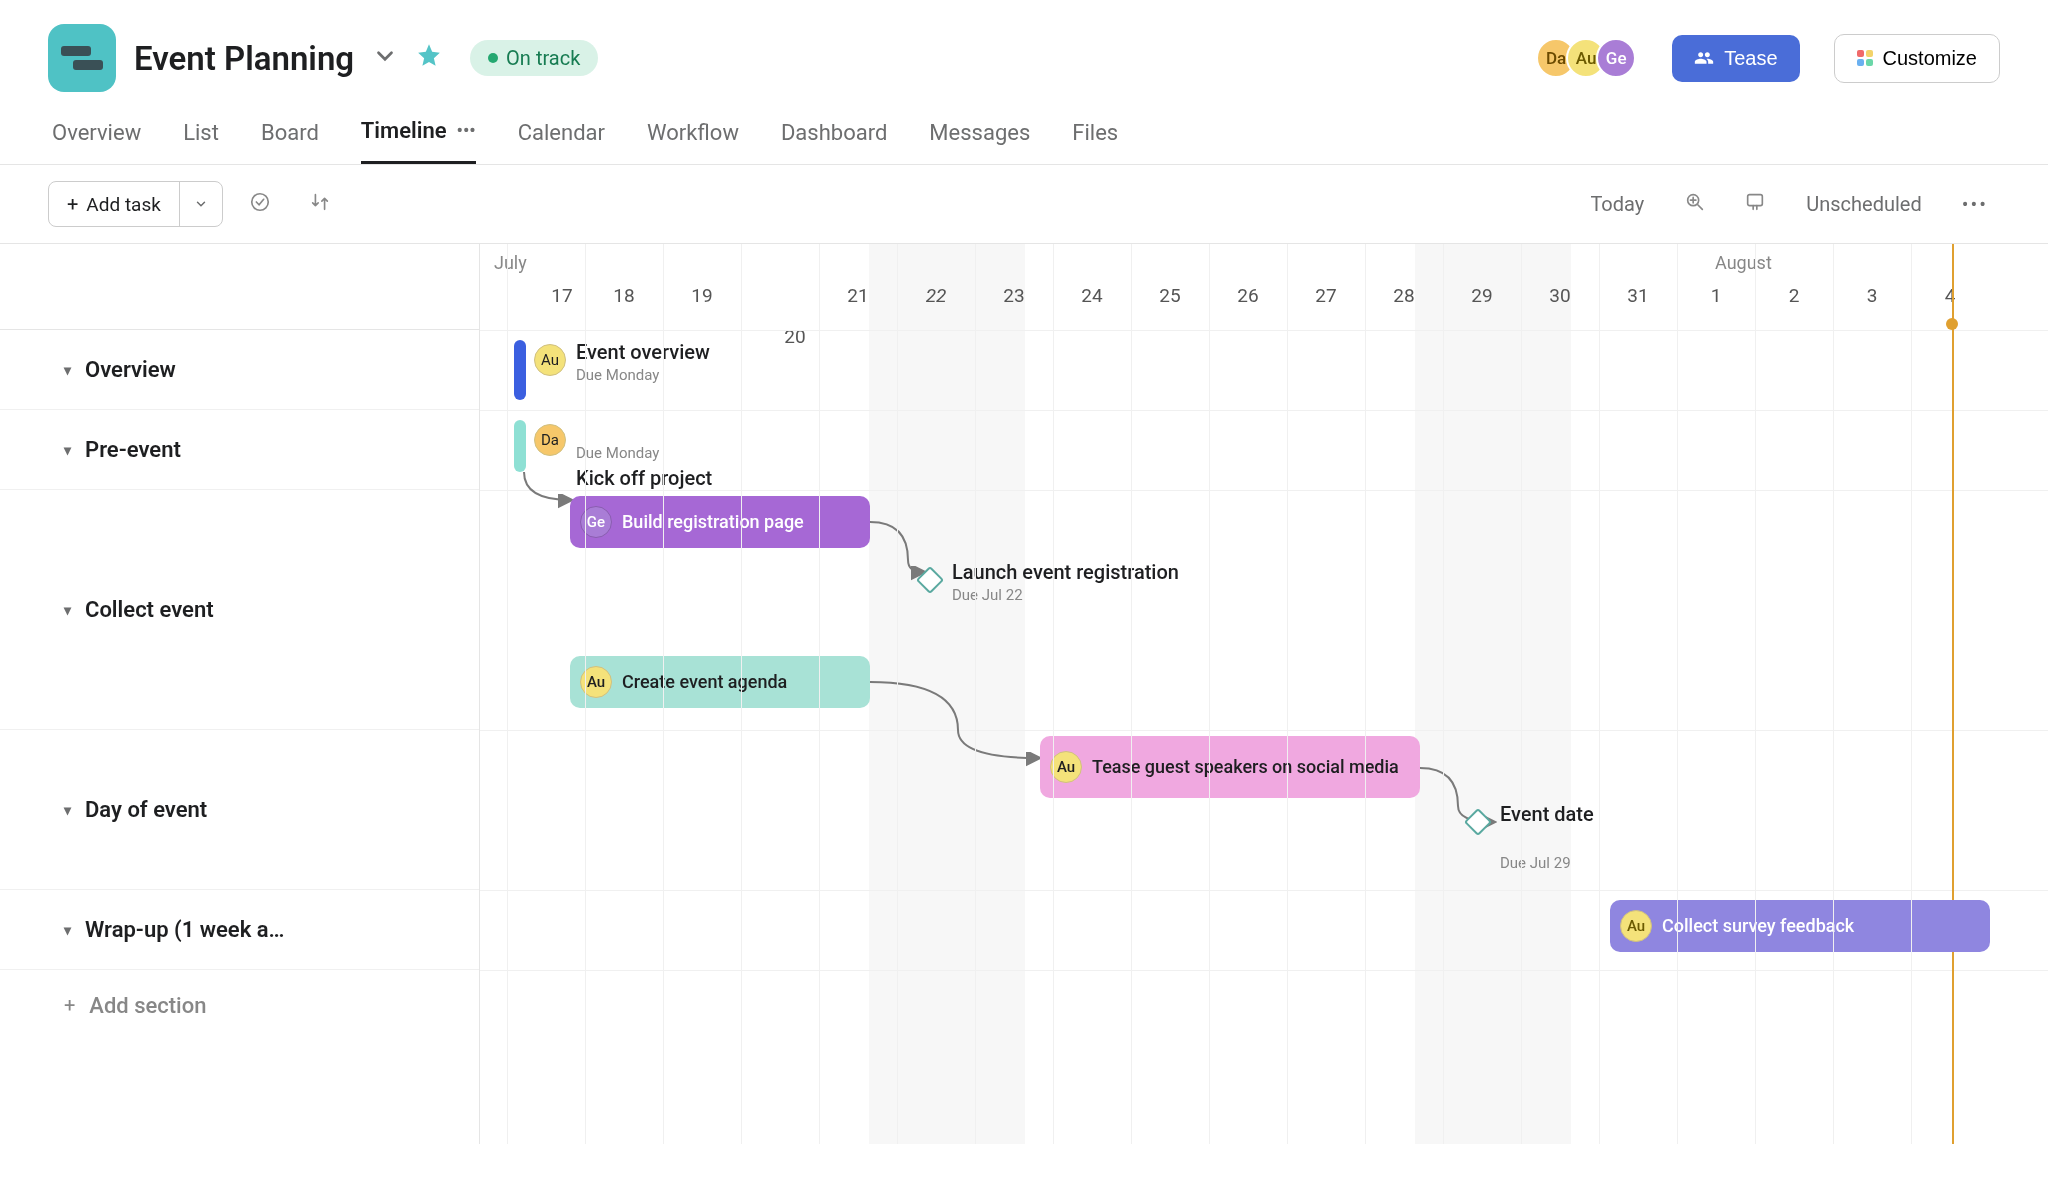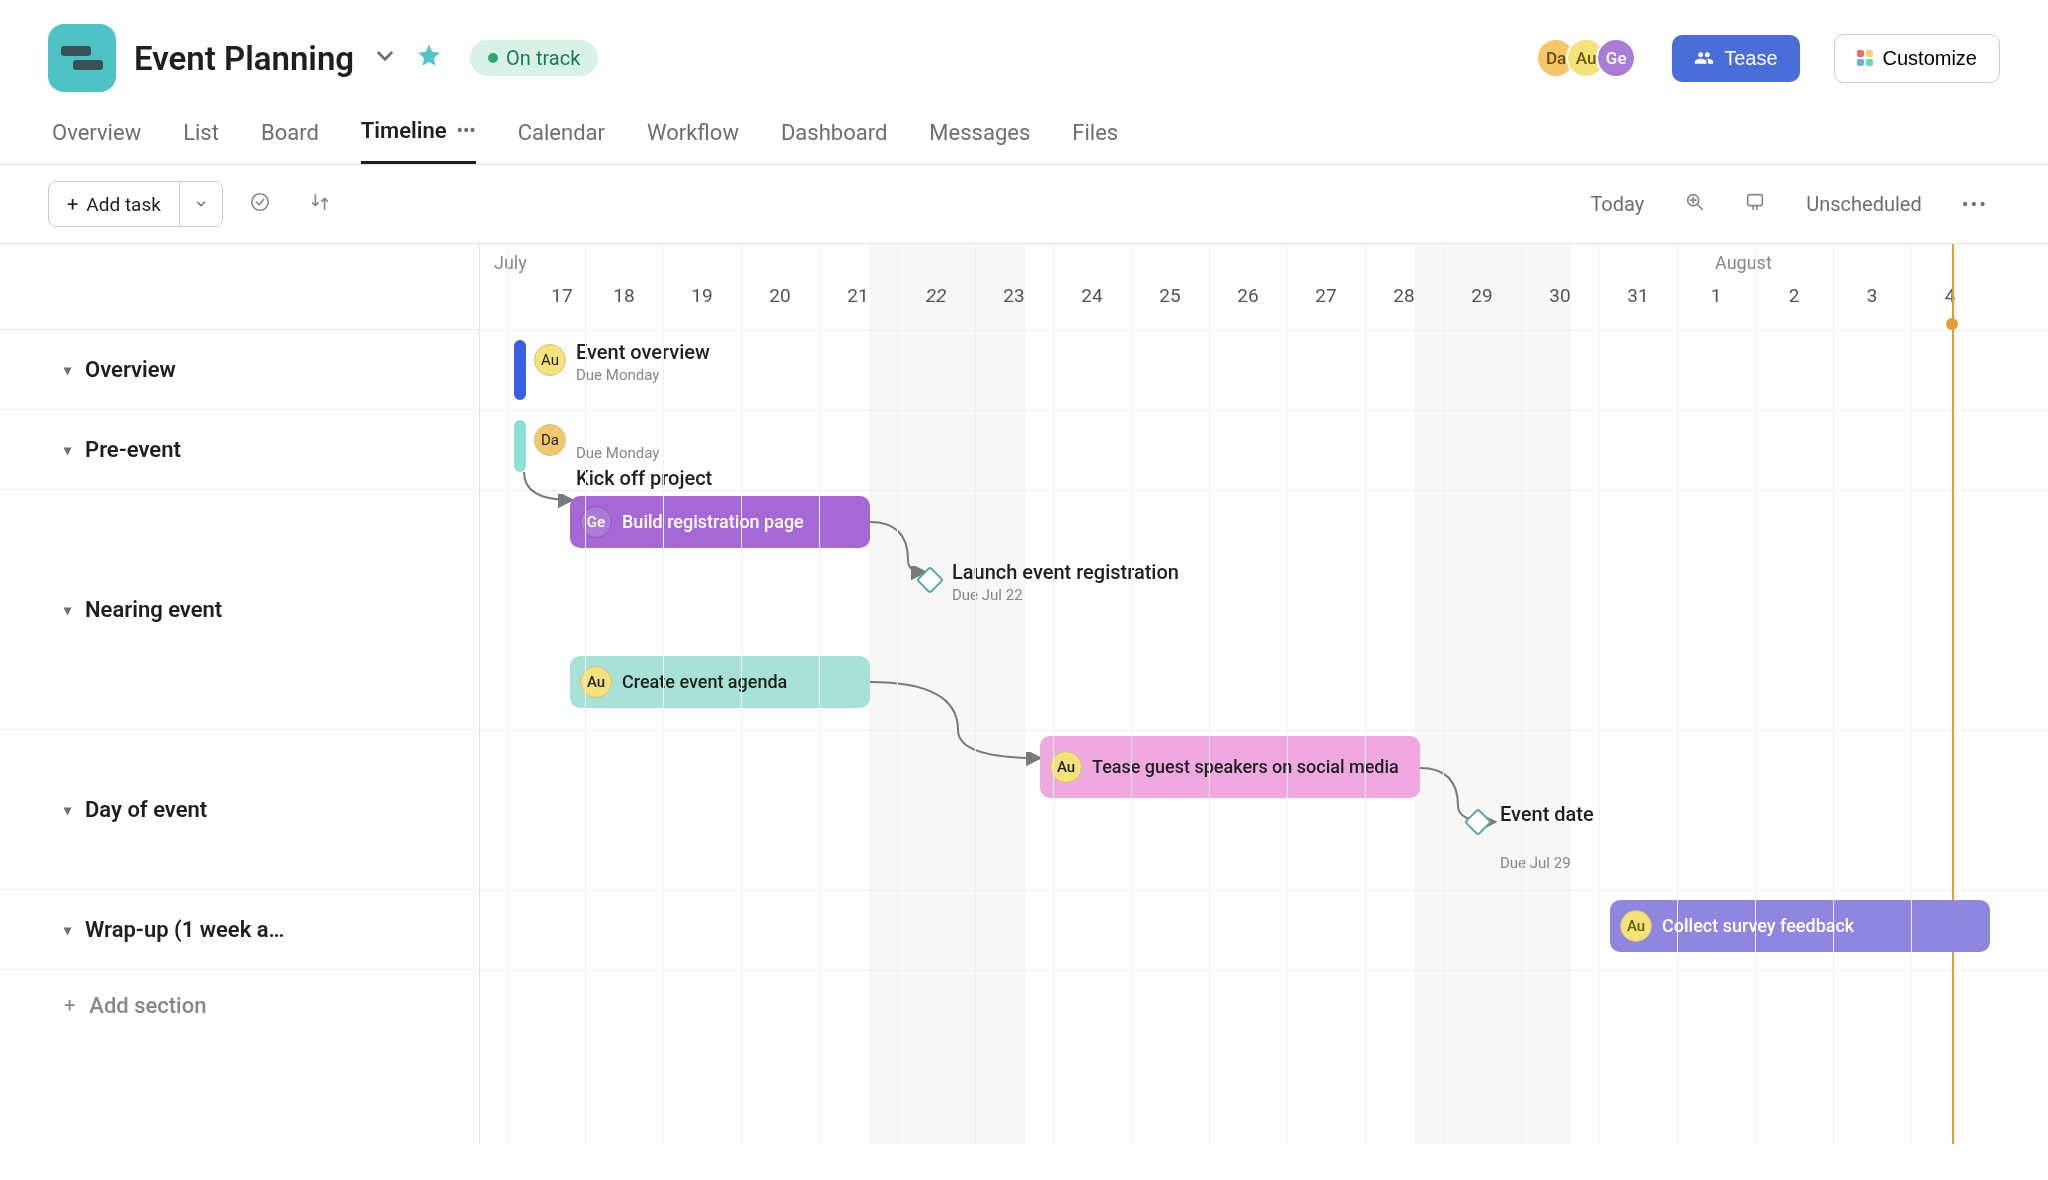--- a/index.html
+++ b/index.html
@@ -178,21 +178,21 @@
   <div class="section-row" style="height: 80px;">
         <span class="section-caret">▾</span>
         <span>Overview</span>
       </div>
       <div class="section-row" style="height: 80px;">
         <span class="section-caret">▾</span>
         <span>Pre-event</span>
       </div>
       <div class="section-row" style="height: 240px;">
         <span class="section-caret">▾</span>
-        <span>Nearing event</span>
+        <span>Collect event</span>
       </div>
       <div class="section-row" style="height: 160px;">
         <span class="section-caret">▾</span>
         <span>Day of event</span>
       </div>
       <div class="section-row" style="height: 80px;">
         <span class="section-caret">▾</span>
         <span>Wrap-up (1 week a…</span>
       </div>
       <div class="section-row add-section" style="height: 70px; border: none;">
@@ -206,21 +206,21 @@
 
     <div class="month-header" id="month-header">
         <div class="month-label" style="left: 14px;">July</div>
         <div class="month-label" style="left: 1235px; text-align: right;">August</div>
       </div>
 
     <div class="day-header" id="day-header">
         <div class="day-col" style="left: 27px; margin-left: 16px;">17</div>
         <div class="day-col" style="left: 105px;">18</div>
         <div class="day-col" style="left: 183px;">19</div>
-        <div class="day-col" style="left: 261px;">20</div>
+        <div class="day-col" style="left: 276px; margin-top: 41px;">20</div>
         <div class="day-col" style="left: 339px;">21</div>
         <div class="day-col" style="left: 417px; font-style: italic;">22</div>
         <div class="day-col" style="left: 495px;">23</div>
         <div class="day-col" style="left: 573px;">24</div>
         <div class="day-col" style="left: 651px;">25</div>
         <div class="day-col" style="left: 729px;">26</div>
         <div class="day-col" style="left: 807px;">27</div>
         <div class="day-col" style="left: 885px;">28</div>
         <div class="day-col" style="left: 963px;">29</div>
         <div class="day-col" style="left: 1041px;">30</div>

